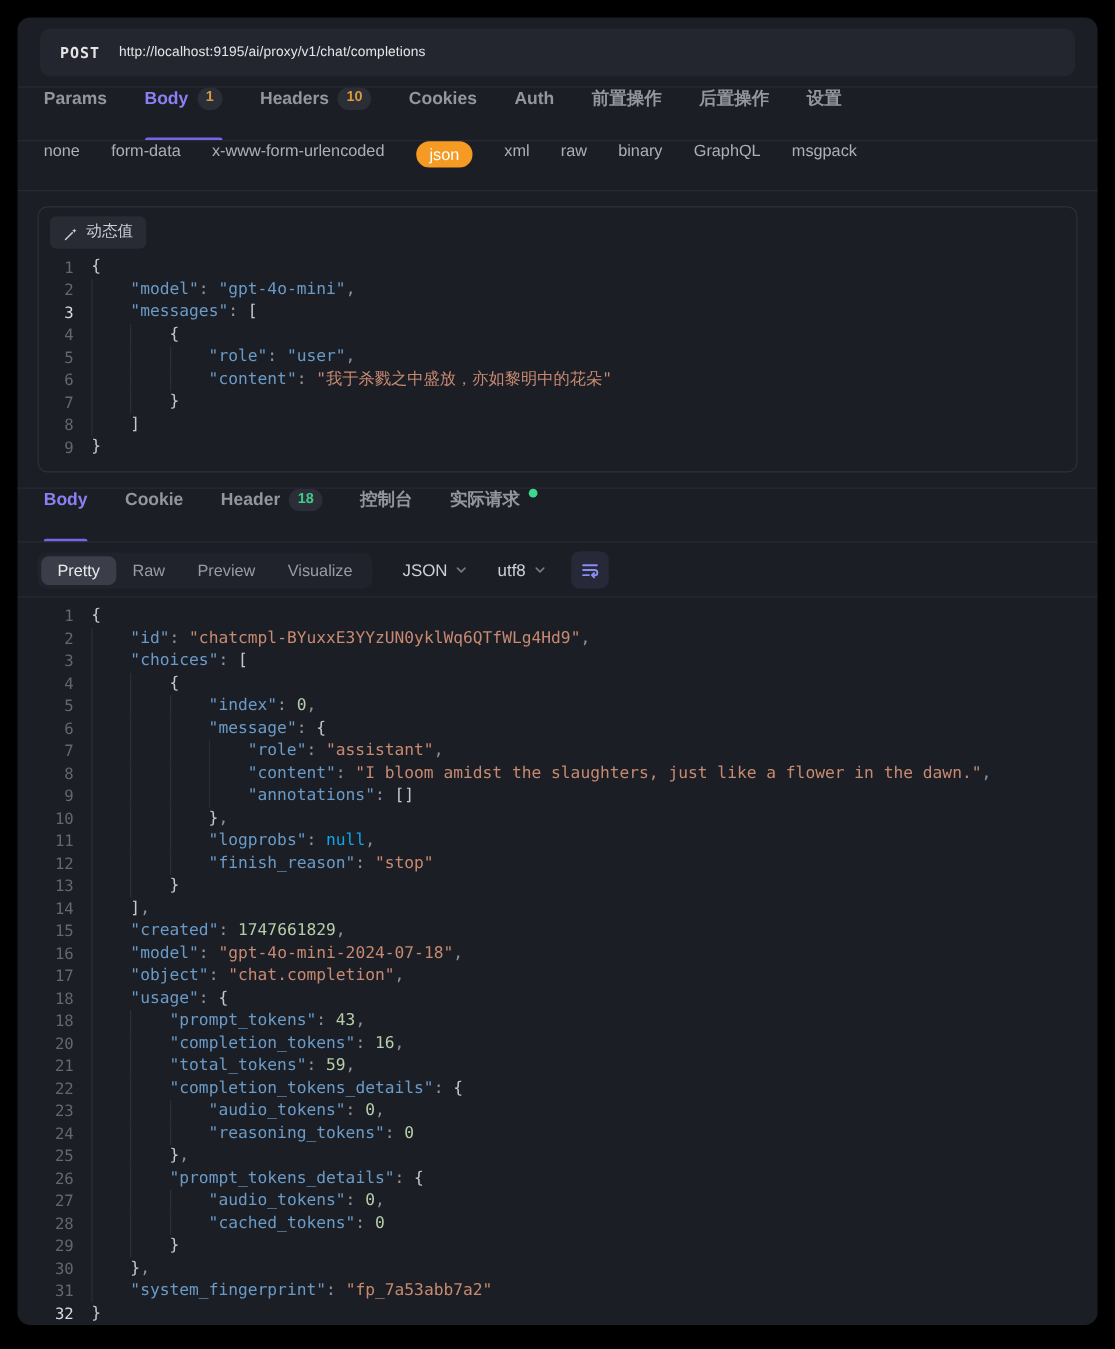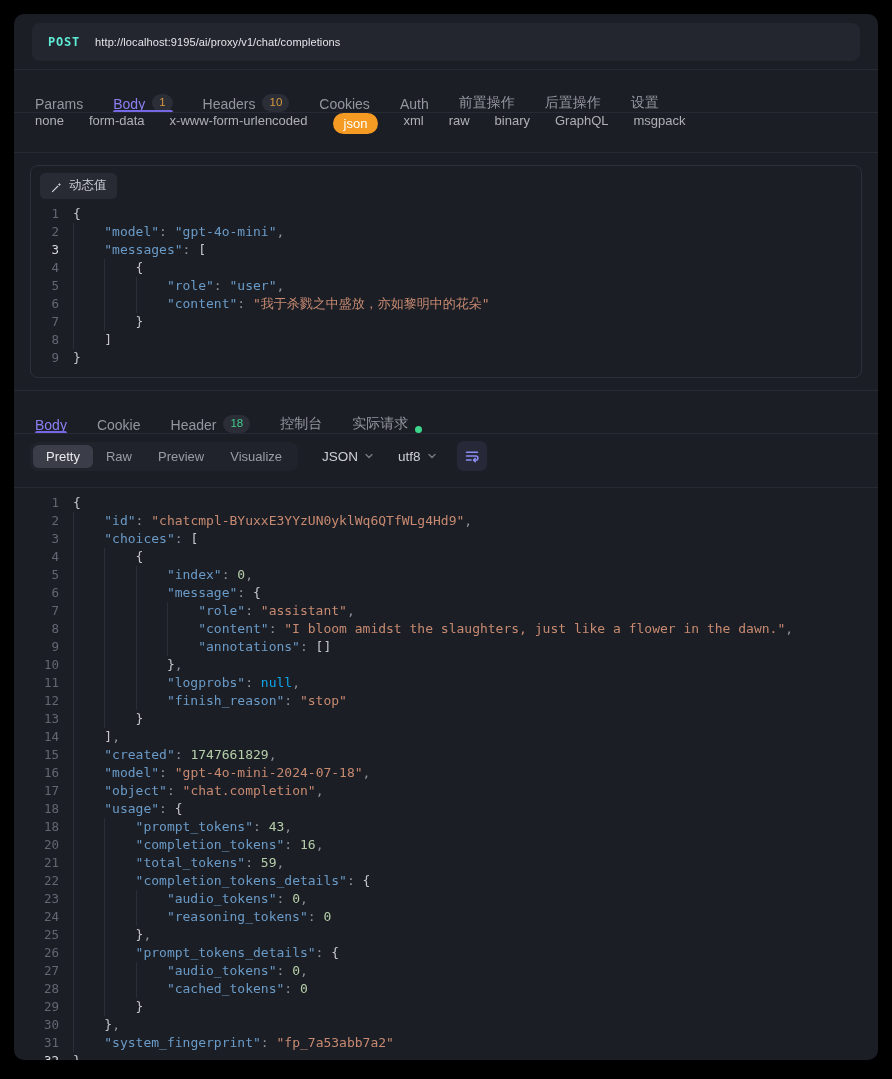--- a/index.html
+++ b/index.html
@@ -6,27 +6,27 @@
   html,body { width:892px; height:1079px; background:#000; overflow:hidden;
     font-family:"Liberation Sans","DejaVu Sans",sans-serif; }
   .app { position:absolute; left:14px; top:14px; width:864px; height:1046px;
     background:#1c1e26; border-radius:10px; overflow:hidden; display:flex; flex-direction:column; }
 
   
   .url-row { padding:9px 18px 8px; border-bottom:1px solid #272934; flex:none; }
   .url-bar { height:38px; background:#24262f; border-radius:8px; display:flex; align-items:center;
     padding:0 16px; gap:15px; }
   .method { font-family:"DejaVu Sans Mono",monospace; font-size:12px; font-weight:bold;
-    color:#5eead4; letter-spacing:.8px; }
+    color:#e5e5e5; letter-spacing:.8px; }
   .url-text { font-size:11px; color:#e4e5e9; letter-spacing:.1px; }
 
   
   .tabs-row { height:43px; display:flex; align-items:center; gap:30px; padding:0 21px;
     border-bottom:1px solid #272934; flex:none; font-size:14px; color:#94969e; }
-  .tab { display:flex; align-items:flex-end; gap:7px; height:100%; position:relative; cursor:pointer; }
+  .tab { display:flex; align-items:flex-start; gap:7px; height:100%; position:relative; cursor:pointer;font-weight:bold; }
   .tab.active { color:#8b80f2; }
   .tab.active::after { content:""; position:absolute; left:0; right:0; bottom:0; height:2px;
     background:#7468e4; border-radius:2px 2px 0 0; }
   .badge { background:#2b2d37; border-radius:10px; padding:2px 7px; font-size:11.5px; line-height:1.2; }
   .badge.orange { color:#d79a3d; }
   .badge.green  { color:#41c98a; }
   .dot { width:7px; height:7px; border-radius:50%; background:#3dd68c; display:inline-block; }
 
   
   .body-type-row { height:40px; display:flex; align-items:flex-start; gap:25px; padding:0 21px;
@@ -51,21 +51,21 @@
   .tk-k { color:#6a9bc7; }   
   .tk-q { color:#6a9bc7; }   
   .tk-s { color:#c78a70; }   
   .tk-n { color:#b5cea8; }   
   .tk-u { color:#0ea5e9; }   
   .tk-p { color:#8f929a; }   
   .tk-b { color:#c6c8ce; }   
 
   
   .resp { border-top:1px solid #272934; flex:1; display:flex; flex-direction:column; min-height:0; }
-  .toolbar-row { display:flex; align-items:center; padding:7px 16px 16px; border-bottom:1px solid #272934; flex:none; }
+  .toolbar-row { display:flex; align-items:center; padding:7px 16px 6px; border-bottom:1px solid #272934; flex:none; }
   .seg { display:flex; background:#21232c; border-radius:8px; padding:3px; }
   .seg-btn { font-size:13px; color:#9a9ca4; padding:4px 13px; border-radius:6px; cursor:pointer; }
   .seg-btn.active { background:#3b3d48; color:#e9eaec; }
   .dd { display:flex; align-items:center; gap:6px; margin-left:24px; font-size:13.5px; color:#ced0d6; cursor:pointer; }
   .wrap-btn { margin-left:20px; width:30px; height:30px; border-radius:7px; background:#272939;
     display:flex; align-items:center; justify-content:center; cursor:pointer; }
   .resp-code { padding:6px 0 0 17px; overflow:hidden; }
 </style>
 </head>
 <body>

